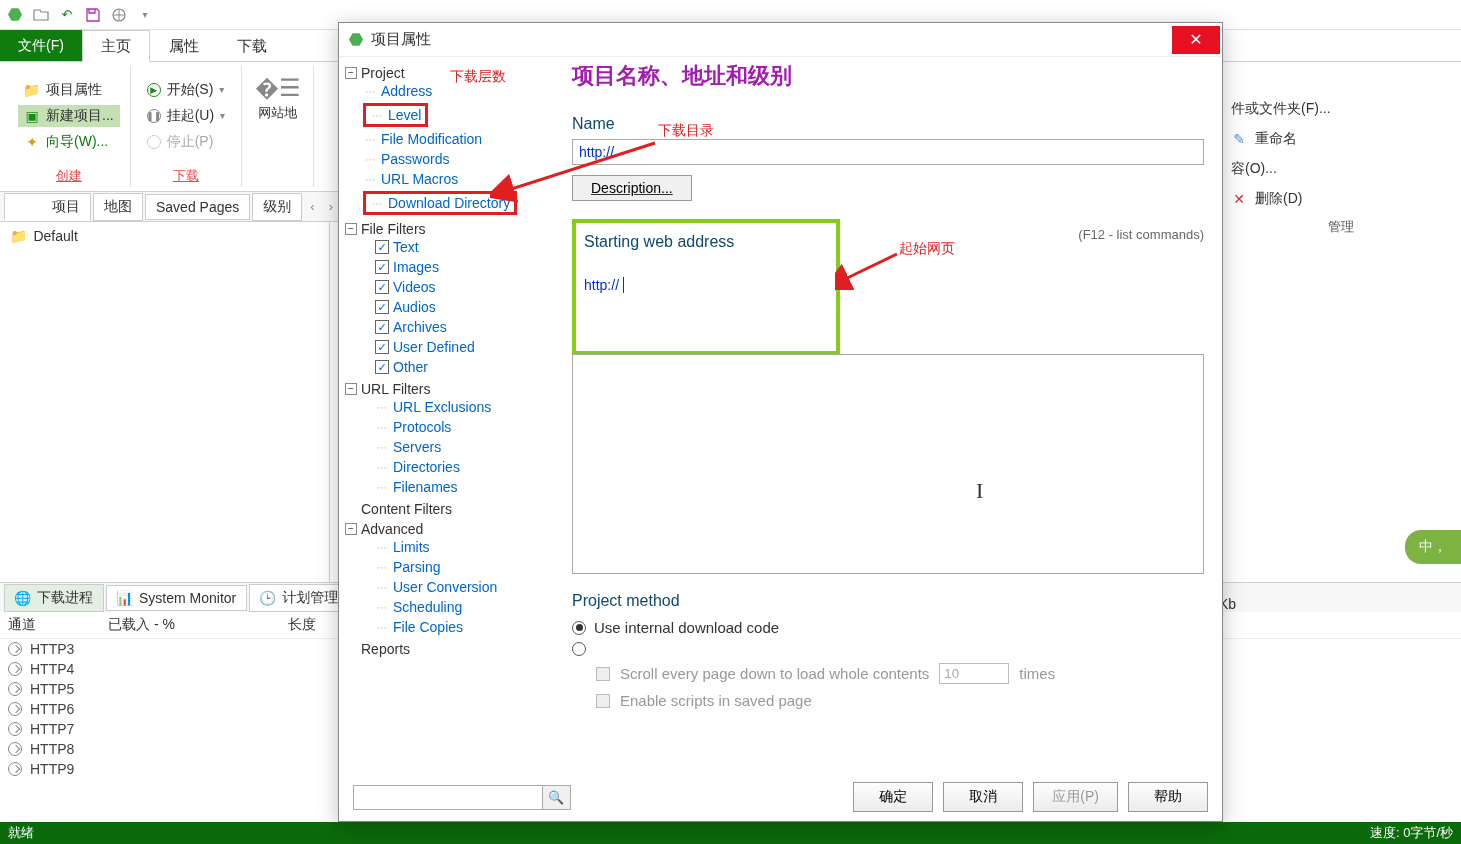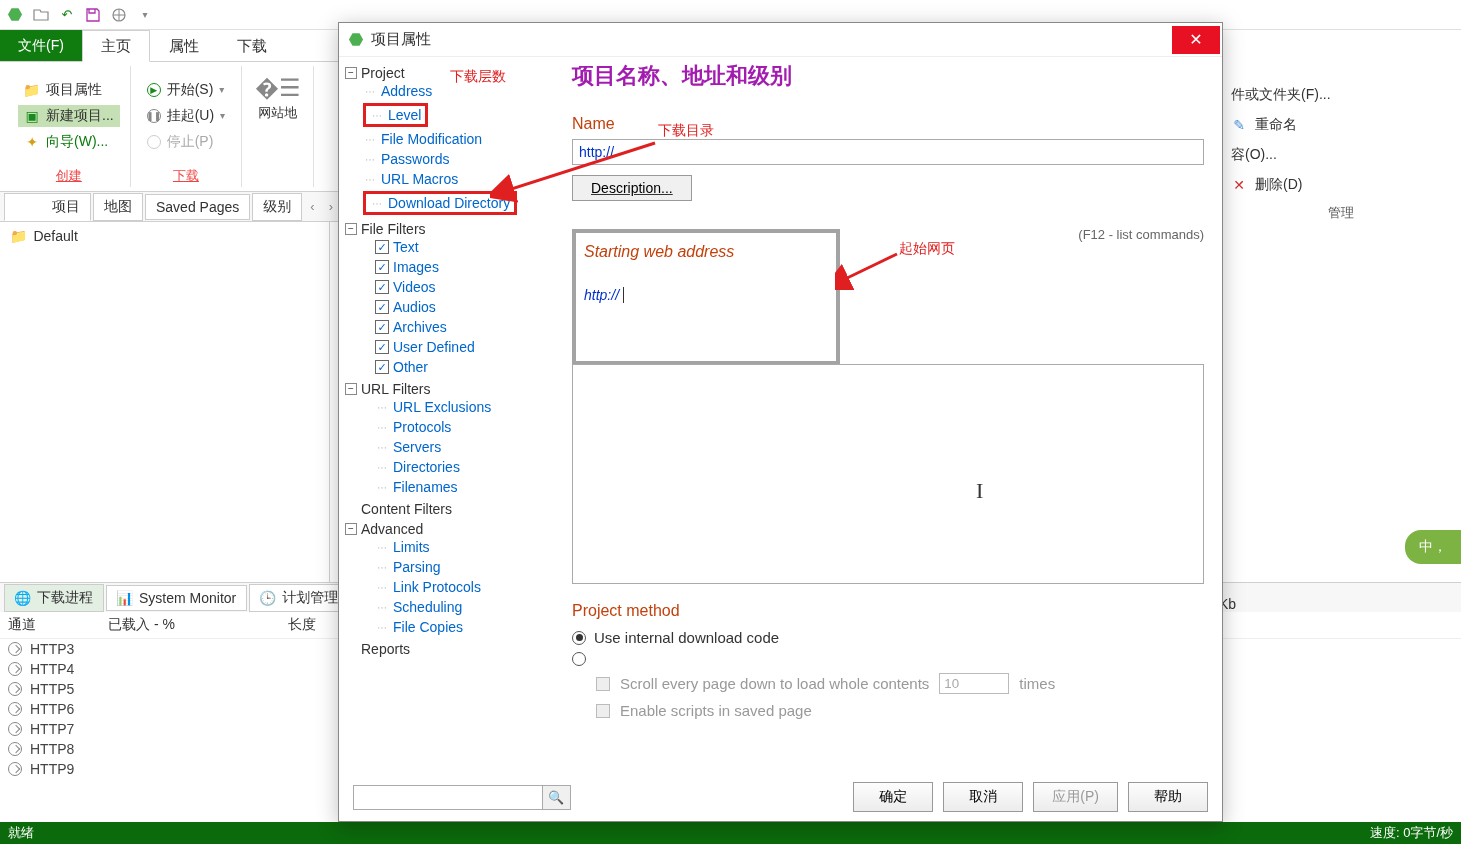--- a/index.html
+++ b/index.html
@@ -53,21 +53,21 @@
 .ch-col3 { width: 100px; }
 
 .channel-rows {}
 .channel-row { display: flex; align-items: center; gap: 8px; padding: 2px 8px; font-size: 14px; color:#444;}
 .row-ico { width:14px; height:14px; border:1.5px solid #888; border-radius:50%; position:relative;}
 .row-ico::after{ content:''; position:absolute; width:5px; height:5px; border-right:1.5px solid #888; border-bottom:1.5px solid #888; transform:rotate(-45deg); top:3px; left:4px;}
 
 .status-bar { height: 22px; background: #0b6a0b; color:#fff; display:flex; align-items:center; padding:0 8px; font-size:13px; justify-content:space-between;}
 
 
-.right-panel { position:absolute; right:0; top:48px; width:240px; background:#fff; z-index:1;}
+.right-panel { position:absolute; right:0; top:62px; width:240px; background:#fff; z-index:1;}
 .right-item { display:flex; align-items:center; gap:8px; padding:6px 10px; font-size:14px; border-bottom:0; white-space:nowrap;}
 .right-grp-label { text-align:center; font-size:13px; color:#555; padding:4px;}
 .green-pill { position:absolute; right:0; top:530px; background:#7cb342; color:#fff; padding:8px 14px; border-radius:16px 0 0 16px; font-size:14px; z-index:1;}
 
 
 .dialog { position: absolute; left: 338px; top: 22px; width: 885px; height: 800px; background: #fff; border: 1px solid #888; box-shadow: 0 4px 20px rgba(0,0,0,0.25); z-index: 50; display:flex; flex-direction:column;}
 .dialog-titlebar { height: 34px; background: #fff; display: flex; align-items: center; justify-content: space-between; padding: 0 0 0 10px; border-bottom: 1px solid #eee; }
 .dt-left { display:flex; align-items:center; gap:8px; font-size:15px;}
 .dt-close { width: 48px; height: 28px; background: #e81123; color: #fff; display: flex; align-items: center; justify-content: center; font-size: 16px; cursor:pointer; margin-right:2px;}
 .dialog-body { flex:1; display:flex; overflow:hidden;}
@@ -76,24 +76,24 @@
 .dlg-tree li { padding: 2px 0; }
 .dlg-node { display:flex; align-items:center; gap:4px; color:#333; cursor:pointer; white-space:nowrap;}
 .dlg-node.link { color: #0066cc; }
 .expander { width:12px; height:12px; border:1px solid #888; display:inline-flex; align-items:center; justify-content:center; font-size:10px; line-height:1; cursor:pointer; background:#fff;}
 .dotline { color:#bbb; font-size:10px; padding:0 2px;}
 .chk { width:14px; height:14px; border:1px solid #666; display:inline-flex; align-items:center; justify-content:center; font-size:11px; color:#0066cc; background:#fff;}
 .red-box { border: 3px solid #e02020; padding: 1px 4px; display:inline-block;}
 
 .dlg-right { flex:1; padding: 4px 18px 10px 18px; overflow-y:auto; display:flex; flex-direction:column;}
 .dlg-h1 { font-size: 22px; font-weight: bold; color:#a21caf; margin-bottom: 18px;}
-.section-label { color:#c2410c; font-size:16px; margin: 6px 0;}
+.section-label { color:#0c4a6e; font-size:16px; margin: 6px 0;}
 .text-input { width: 100%; border:1px solid #aaa; padding:4px 6px; font-size:14px; color:#0033cc; background:#fff;}
 .desc-btn { border:1px solid #999; background:#f0f0f0; padding:4px 18px; font-size:14px; cursor:pointer; text-decoration:underline; text-decoration-color:#333;}
-.start-box { border:4px solid #a3a3a3; padding: 10px 8px 50px 8px; margin-top:18px;font-style:italic;}
+.start-box { border:4px solid #84cc16; padding: 10px 8px 50px 8px; margin-top:8px;}
 .start-area { width:100%; min-height:220px; border:1px solid #aaa; padding:6px; font-size:14px; color:#0033cc; resize:none; font-family:inherit;}
 .hint { color:#666; font-size:13px;}
 .radio-row { display:flex; align-items:center; gap:8px; padding:3px 0; font-size:15px;}
 .radio { width:14px; height:14px; border:1.5px solid #555; border-radius:50%; display:inline-flex; align-items:center; justify-content:center;}
 .radio.checked::after { content:''; width:7px; height:7px; background:#333; border-radius:50%;}
 .sub-opt { display:flex; align-items:center; gap:10px; padding:4px 0 4px 24px; font-size:15px; color:#999;}
 .sub-chk { width:14px; height:14px; border:1px solid #bbb; background:#eee;}
 .sub-input { width:70px; border:1px solid #bbb; padding:2px 4px; color:#aaa; background:#fff;}
 
 .dialog-footer { height: 48px; display:flex; align-items:center; padding: 0 14px; gap:10px; border-top: 0;}
@@ -448,21 +448,21 @@
               </li>
             <li>
                 <span class="dlg-node link">
                   <span class="dotline">⋯</span>
                   <span>Parsing</span>
                 </span>
               </li>
             <li>
                 <span class="dlg-node link">
                   <span class="dotline">⋯</span>
-                  <span>Link Protocols</span>
+                  <span>User Conversion</span>
                 </span>
               </li>
             <li>
                 <span class="dlg-node link">
                   <span class="dotline">⋯</span>
                   <span>Scheduling</span>
                 </span>
               </li>
             <li>
                 <span class="dlg-node link">

